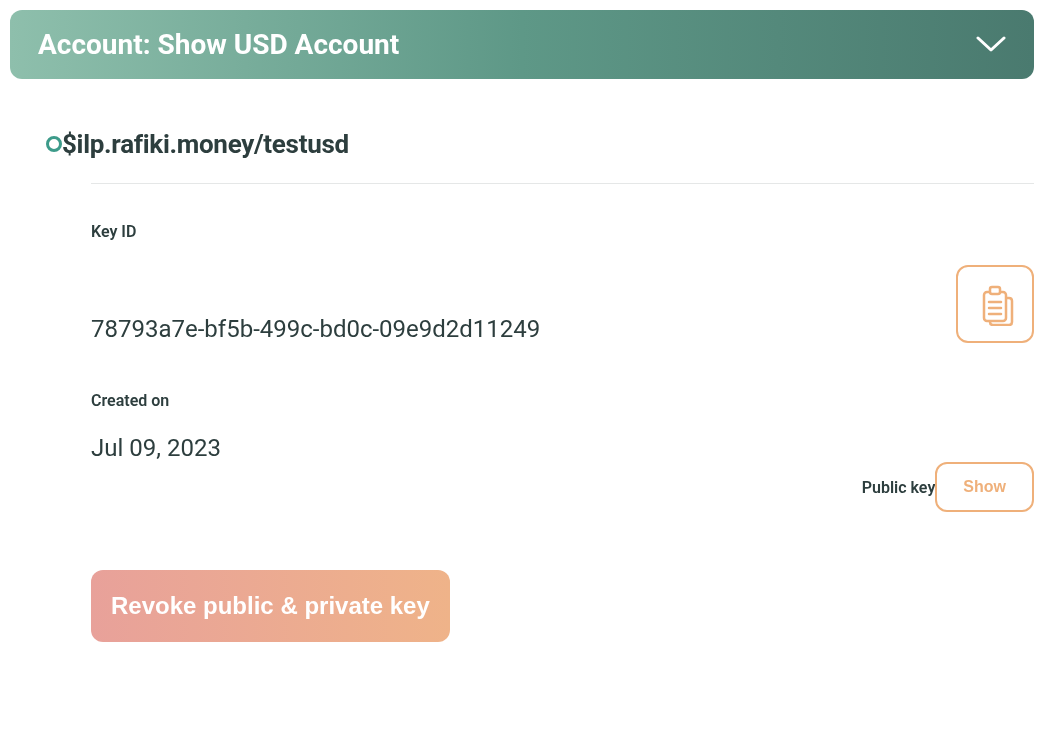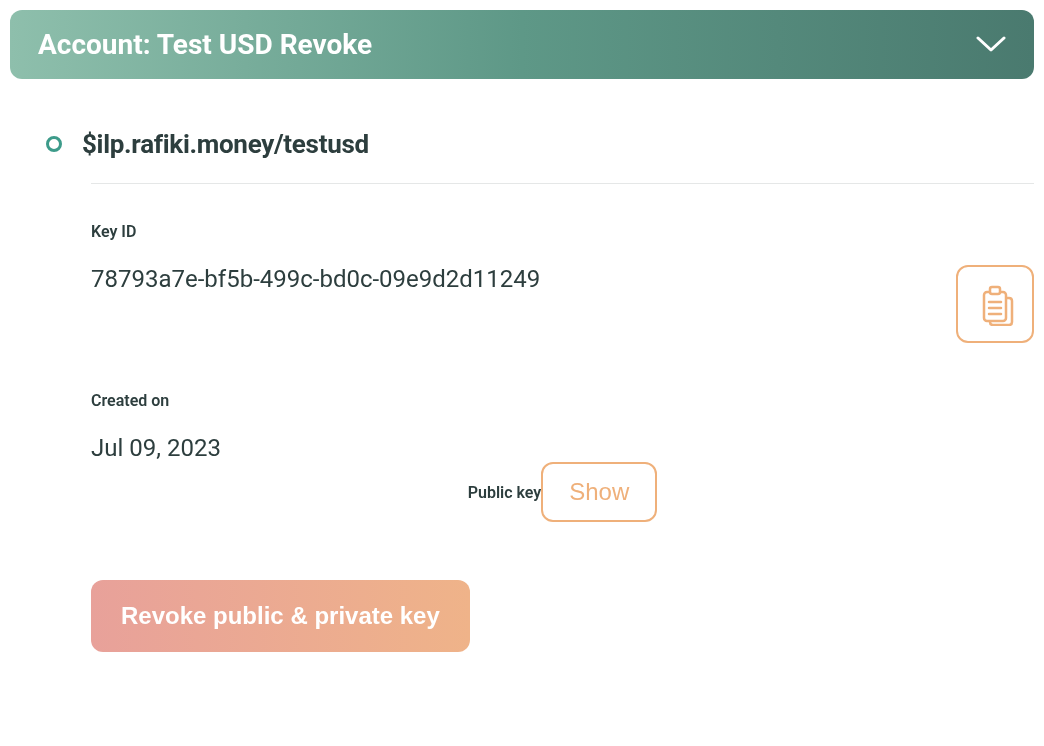--- a/index.html
+++ b/index.html
@@ -31,21 +31,20 @@
       width: 30px;
       height: 18px;
     }
     .content {
       padding: 0 0 0 36px;
       margin-top: 50px;
     }
     .wallet-row {
       display: flex;
       align-items: center;
-      gap: 20px;
       margin-bottom: 10px;
     }
     .status-circle {
       width: 16px;
       height: 16px;
       border-radius: 50%;
       border: 3px solid #3d9b8a;
       background: transparent;
       flex-shrink: 0;
     }
@@ -67,73 +66,73 @@
     }
     .field-label {
       font-size: 16px;
       font-weight: 600;
       color: #2d3e3e;
       margin-bottom: 24px;
     }
     .field-row {
       display: flex;
       justify-content: space-between;
-      align-items: flex-start;
+      align-items: flex-end;
       margin-bottom: 48px;
     }
     .field-value {
       font-size: 24px;
       font-weight: 400;
       color: #2d3e3e;
     }
     .copy-btn {
       width: 78px;
       height: 78px;
       border: 2px solid #efb07a;
       border-radius: 12px;
       background: #ffffff;
       display: flex;
       align-items: center;
       justify-content: center;
       cursor: pointer;
     }
     .public-key-row {
       display: flex;
-      justify-content: center;
+      justify-content: flex-end;
       align-items: center;
       margin-bottom: 58px;
     }
     .show-btn {
       border: 2px solid #efb07a;
       border-radius: 12px;
       background: #ffffff;
       color: #efb07a;
-      font-size: 24px;
-      font-weight: 400;
+      font-size: 16px;
+      font-weight: 700;
       padding: 14px 26px;
       cursor: pointer;
     }
     .revoke-btn {
       background: linear-gradient(90deg, #e8a19a 0%, #efb389 100%);
       border: none;
       border-radius: 12px;
       color: #ffffff;
       font-size: 24px;
       font-weight: 600;
-      padding: 22px 30px;
+      padding: 22px 20px;
       cursor: pointer;
     }
     .field-block {
     }
   </style>
 </head>
 <body>
 
 <div class="account-header">
-  <div class="account-title">Account: Test USD Revoke</div>
+  <div class="account-title">Account: Show USD Account</div>
   <svg class="chevron" viewBox="0 0 30 18" fill="none">
     <path d="M2 2 L15 14 L28 2" stroke="#ffffff" stroke-width="3" stroke-linecap="round" stroke-linejoin="round"></path>
   </svg>
 </div>
 
 <div class="content">
   <div class="wallet-row">
     <div class="status-circle"></div>
     <div class="wallet-address">$ilp.rafiki.money/testusd</div>
   </div>

